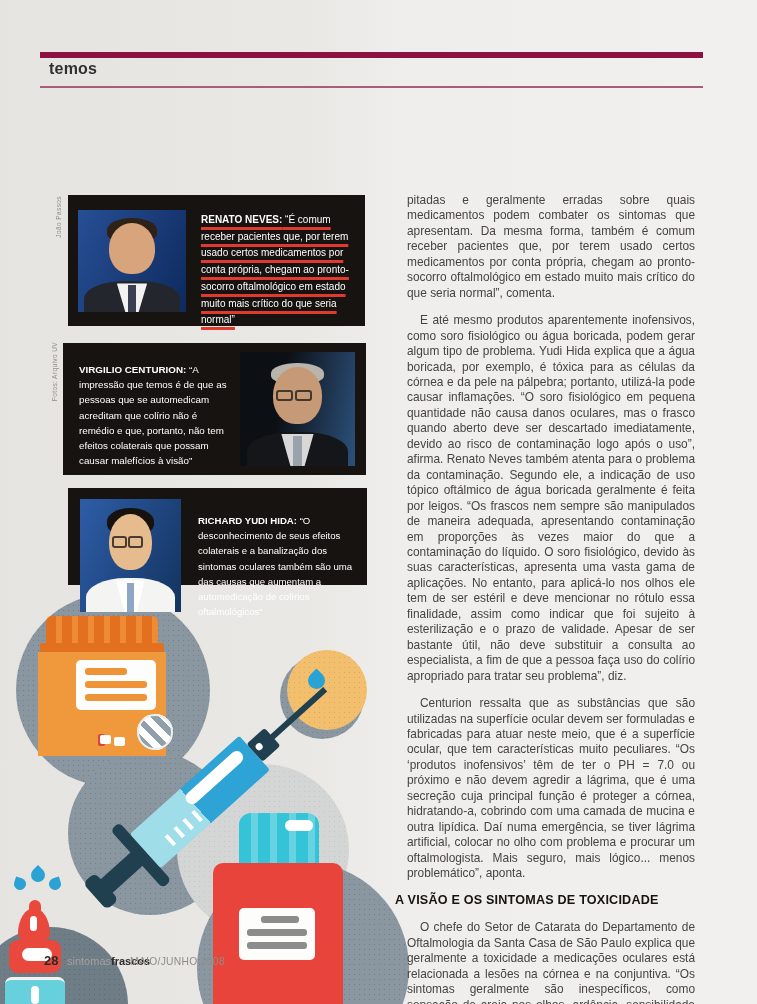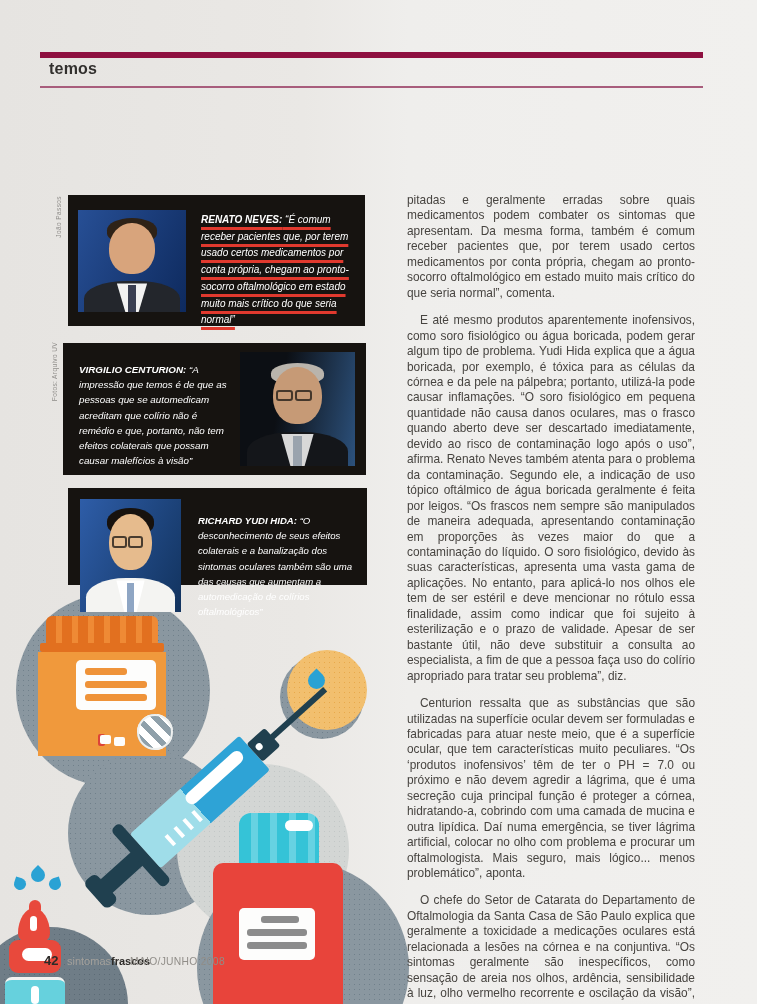--- a/index.html
+++ b/index.html
@@ -12,21 +12,21 @@
   
   .rule-thick { position:absolute; left:40px; top:52px; width:663px; height:6px; background:#8e1040; }
   .section-label { position:absolute; left:49px; top:60px; font-size:16px; font-weight:bold; color:#32302e; letter-spacing:.2px; }
   .rule-thin { position:absolute; left:40px; top:86px; width:663px; height:2px; background:#a85d7c; }
 
   
   .credit { position:absolute; writing-mode:vertical-rl; transform:rotate(180deg);
     font-size:6.5px; color:#8f8d8a; letter-spacing:.4px; white-space:nowrap; z-index:8; }
 
   
-  .qbox { position:absolute; background:#161310; z-index:7;font-style:italic; }
+  .qbox { position:absolute; background:#161310; z-index:7; }
   .photo { position:absolute; overflow:hidden; }
   .photo .head { position:absolute; left:29%; top:13%; width:42%; height:50%; border-radius:50% 50% 46% 46%; background:var(--skin); }
   .photo .hair { position:absolute; left:27%; top:8%; width:46%; height:24%; border-radius:50% 50% 40% 40%; background:var(--hair); }
   .photo .shoulders { position:absolute; left:6%; bottom:-8%; width:88%; height:38%; border-radius:45% 45% 0 0; background:var(--suit); }
   .photo .shirt { position:absolute; left:36%; bottom:0; width:28%; height:28%; background:var(--shirt); clip-path:polygon(0 0,100% 0,72% 100%,28% 100%); }
   .photo .tie { position:absolute; left:46.5%; bottom:0; width:7%; height:26%; background:var(--tie); }
   .photo .glasses { position:absolute; top:33%; left:31.5%; width:15%; height:10%; border:2px solid rgba(45,38,30,.85); border-radius:3px; }
   .photo .glasses::after { content:""; position:absolute; left:128%; top:-2px; width:100%; height:100%; border:2px solid rgba(45,38,30,.85); border-radius:3px; }
   .qtext { position:absolute; color:#ffffff; }
   .qtext .qname { font-weight:bold; }
@@ -232,22 +232,23 @@
     </div>
     <div class="qtext" style="left:130px;top:25px;width:160px;font-size:9.6px;line-height:15.2px;">
       <span class="qname">RICHARD YUDI HIDA:</span><span> “O desconhecimento de seus efeitos colaterais e a banalização dos sintomas oculares também são uma das causas que aumentam a automedicação de colírios oftalmológicos”</span>
     </div>
   </div>
 
   <div class="article">
     <p>pitadas e geralmente erradas sobre quais medicamentos podem combater os sintomas que apresentam. Da mesma forma, também é comum receber pacientes que, por terem usado certos medicamentos por conta própria, chegam ao pronto-socorro oftalmológico em estado muito mais crítico do que seria normal”, comenta.</p>
     <p class="ind">E até mesmo produtos aparentemente inofensivos, como soro fisiológico ou água boricada, podem gerar algum tipo de problema. Yudi Hida explica que a água boricada, por exemplo, é tóxica para as células da córnea e da pele na pálpebra; portanto, utilizá-la pode causar inflamações. “O soro fisiológico em pequena quantidade não causa danos oculares, mas o frasco quando aberto deve ser descartado imediatamente, devido ao risco de contaminação logo após o uso”, afirma. Renato Neves também atenta para o problema da contaminação. Segundo ele, a indicação de uso tópico oftálmico de água boricada geralmente é feita por leigos. “Os frascos nem sempre são manipulados de maneira adequada, apresentando contaminação em proporções às vezes maior do que a contaminação do líquido. O soro fisiológico, devido às suas características, apresenta uma vasta gama de aplicações. No entanto, para aplicá-lo nos olhos ele tem de ser estéril e deve mencionar no rótulo essa finalidade, assim como indicar que foi sujeito à esterilização e o prazo de validade. Apesar de ser bastante útil, não deve substituir a consulta ao especialista, a fim de que a pessoa faça uso do colírio apropriado para tratar seu problema”, diz.</p>
     <p class="ind">Centurion ressalta que as substâncias que são utilizadas na superfície ocular devem ser formuladas e fabricadas para atuar neste meio, que é a superfície ocular, que tem características muito peculiares. “Os ‘produtos inofensivos’ têm de ter o PH = 7.0 ou próximo e não devem agredir a lágrima, que é uma secreção cuja principal função é proteger a córnea, hidratando-a, cobrindo com uma camada de mucina e outra lipídica. Daí numa emergência, se tiver lágrima artificial, colocar no olho com problema e procurar um oftalmologista. Mais seguro, mais lógico... menos problemático”, aponta.</p>
+    <h2>A VISÃO E OS SINTOMAS DE TOXICIDADE</h2>
     <p class="ind">O chefe do Setor de Catarata do Departamento de Oftalmologia da Santa Casa de São Paulo explica que geralmente a toxicidade a medicações oculares está relacionada a lesões na córnea e na conjuntiva. “Os sintomas geralmente são inespecíficos, como sensação de areia nos olhos, ardência, sensibilidade à luz, olho vermelho recorrente e oscilação da visão”, revela. Segundo ele, o paciente, ao notar algo</p>
   </div>
 
   <div class="footer">
-    <span class="pnum">42</span>
+    <span class="pnum">28</span>
     <span class="mag"><span>sintomas</span><b>frascos</b></span>
     <span class="issue">MAIO/JUNHO 2008</span>
   </div>
 
 </div>
 
 </body></html>

